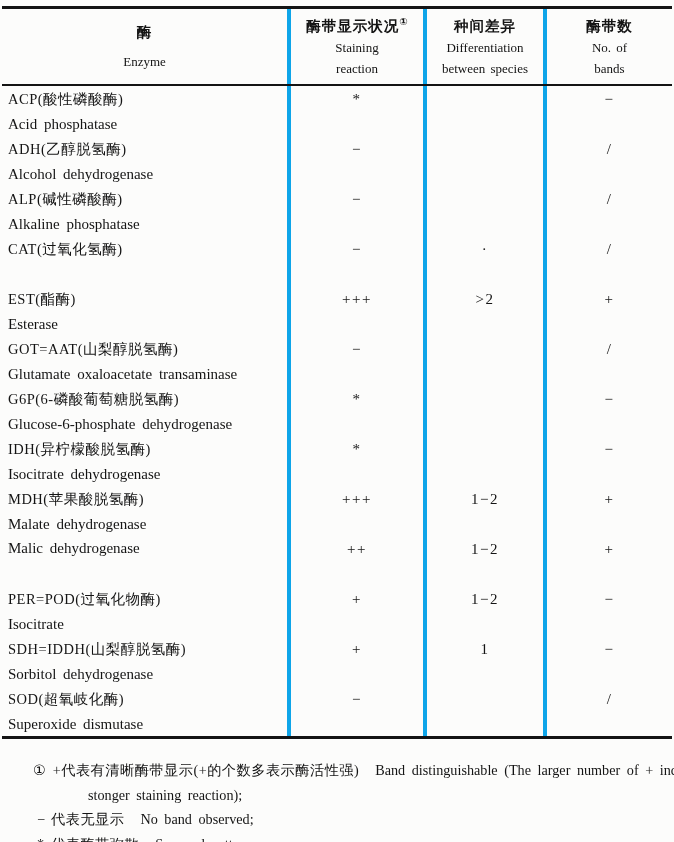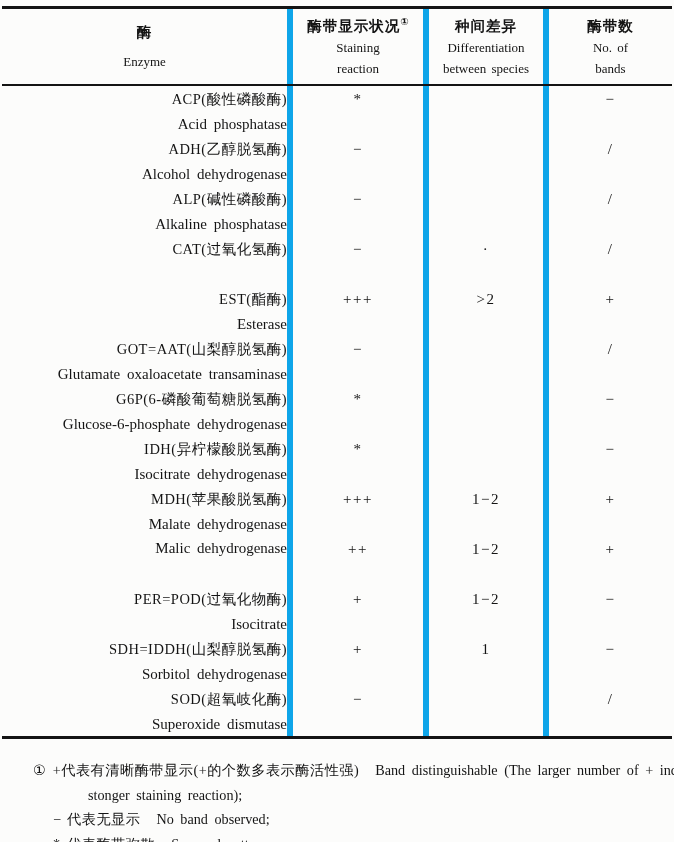--- a/index.html
+++ b/index.html
@@ -10,32 +10,32 @@
     font-family:"Liberation Serif","DejaVu Serif","DejaVu Sans",serif;
   }
   .tbl { position:absolute; left:2px; top:6px; width:670px;
          border-top:3px solid #141414; border-bottom:3px solid #141414; }
   .grid { display:grid; grid-template-columns:285px 136px 120px 129px; }
   .hrow { height:77px; border-bottom:2px solid #141414; }
   .hcell { display:flex; flex-direction:column; justify-content:space-evenly;
            align-items:center; text-align:center; padding:3px 0; }
   .hcell .zh { font-weight:bold; font-size:14.5px; letter-spacing:1px; }
   .hcell .en { font-size:13px; word-spacing:2px; }
-  .bl { border-left:6px solid #0ea5e9; }
+  .bl { border-left:4px solid #0ea5e9; }
   .brow { height:50px; }
-  .c1 { padding-left:6px; overflow:hidden;text-align:right; }
+  .c1 { padding-left:6px; overflow:hidden; }
   .c1 .zh { line-height:26px; font-size:14.5px; letter-spacing:0.5px; white-space:nowrap; }
   .c1 .en { line-height:24px; font-size:15px; word-spacing:3px; white-space:nowrap; }
   .cv { text-align:center; line-height:27px; font-size:15px; letter-spacing:1.5px; }
   sup.circ { font-size:10px; vertical-align:super; line-height:0; letter-spacing:0; }
   .footnote { position:absolute; left:0; top:758px; width:674px; font-size:14.2px; }
   .fn-line { line-height:24.5px; white-space:nowrap; }
   .fn-1 { padding-left:33px; }
   .fn-2 { padding-left:88px; word-spacing:3px; }
-  .fn-3, .fn-4 { padding-left:37px;margin-left:16px; }
+  .fn-3, .fn-4 { padding-left:37px; }
   .fn-marker { display:inline-block; margin-right:7px; }
   .fn-sym { display:inline-block; width:14px; }
   .fn-zh { letter-spacing:0.5px; }
   .fn-en { margin-left:16px; word-spacing:3px; }
 </style>
 </head>
 <body>
 
 <div class="page">
 

